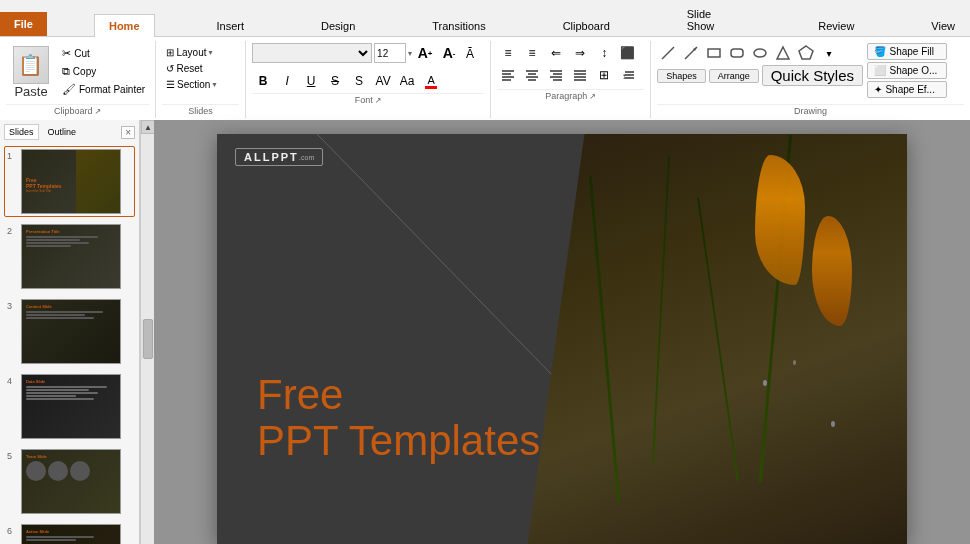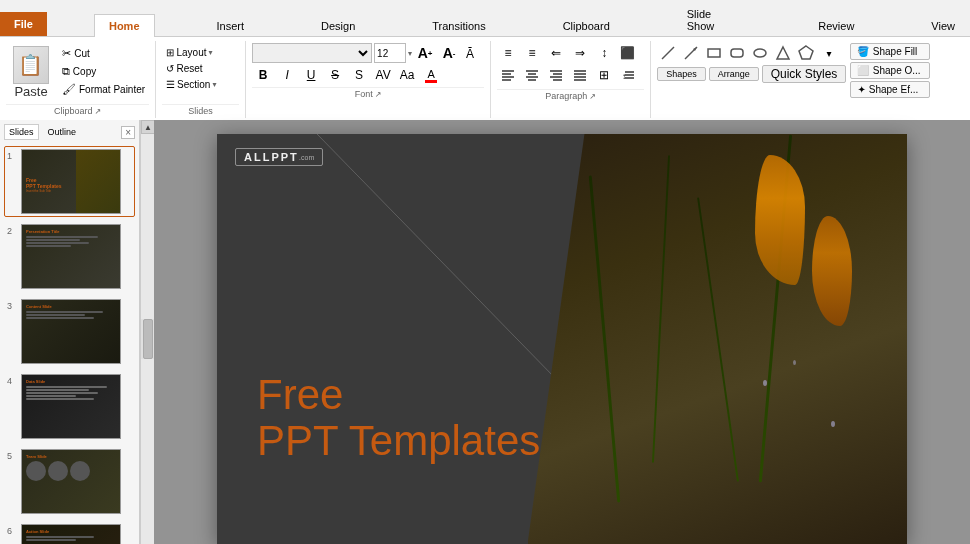--- a/index.html
+++ b/index.html
@@ -32,21 +32,21 @@
     .new-slide-btn { display: flex; flex-direction: column; align-items: center; padding: 2px 4px; cursor: pointer; border: 1px solid transparent; border-radius: 2px; }
     .new-slide-icon { width: 38px; height: 32px; background: #fff; border: 1px solid #bbb; position: relative; display: flex; align-items: center; justify-content: center; }
     .new-slide-icon::after { content: '+'; position: absolute; bottom: -2px; right: -2px; width: 14px; height: 14px; background: #c55a11; color: #fff; font-size: 12px; display: flex; align-items: center; justify-content: center; border-radius: 2px; }
     .slide-mini-preview { width: 34px; height: 24px; background: linear-gradient(135deg, #3a3a3a, #2a2a2a); border: 1px solid #999; }
     .new-slide-label { font-size: 9px; color: #333; }
     .slides-side-btns { display: flex; flex-direction: column; gap: 1px; margin-top: 2px; }
     .side-btn { display: flex; align-items: center; gap: 2px; padding: 1px 3px; cursor: pointer; font-size: 10px; border-radius: 2px; border: 1px solid transparent; }
 
     
     .font-group { display: flex; flex-direction: column; padding: 2px 6px; border-right: 1px solid #ddd; min-width: 200px; }
-    .font-row1 { display: flex; gap: 2px; align-items: center; margin-bottom: 2px; }
+    .font-row1 { display: flex; gap: 2px; align-items: center; margin-bottom: 8px; }
     .font-row2 { display: flex; gap: 2px; align-items: center; }
     .font-select { height: 20px; border: 1px solid #bbb; font-size: 10px; padding: 0 2px; width: 120px; }
     .font-size-box { height: 20px; border: 1px solid #bbb; font-size: 10px; padding: 0 2px; width: 32px; }
     .icon-btn { width: 22px; height: 20px; border: 1px solid transparent; background: transparent; cursor: pointer; display: flex; align-items: center; justify-content: center; font-size: 12px; border-radius: 2px; }
     .font-btn-bold { font-weight: bold; }
     .font-btn-italic { font-style: italic; }
     .font-btn-underline { text-decoration: underline; }
     .font-btn-strike { text-decoration: line-through; }
 
     
@@ -315,38 +315,41 @@
           <div class="shape-btn">
               <svg width="16" height="16">
                 <polygon points="8,1 15,6 12,14 4,14 1,6" fill="none" stroke="#555" stroke-width="1.5"></polygon>
               </svg>
             </div>
           <div class="shape-btn" style="font-size:10px;">▾</div>
         </div>
         <div style="display:flex;align-items:center;gap:3px;margin-top:2px;">
           <button style="font-size:9px;padding:1px 8px;background:#f0f0f0;border:1px solid #bbb;cursor:pointer;border-radius:2px;">Shapes</button>
           <button style="font-size:9px;padding:1px 8px;background:#f0f0f0;border:1px solid #bbb;cursor:pointer;border-radius:2px;">Arrange</button>
-          <button style="font-size:12px;padding:1px 8px;background:#f0f0f0;border:1px solid #bbb;cursor:pointer;border-radius:2px;">Quick Styles</button>
+          <button style="font-size:15px;padding:1px 8px;background:#f0f0f0;border:1px solid #bbb;cursor:pointer;border-radius:2px;">Quick Styles</button>
         </div>
       </div>
 
       <div class="drawing-actions">
         <div class="drawing-action-btn">
           <span>🪣</span>
           <span>Shape Fill</span>
         </div>
         <div class="drawing-action-btn">
           <span>⬜</span>
           <span>Shape O...</span>
         </div>
         <div class="drawing-action-btn">
           <span>✦</span>
           <span>Shape Ef...</span>
         </div>
       </div>
+    </div>
+    <div class="group-label-row">
+      <span>Drawing</span>
     </div>
   </div>
 
 </div>
 
 <div class="main-area">
 
   <div style="display:flex;height:100%;">
     <div class="slide-panel">
       <div class="slide-panel-header">

